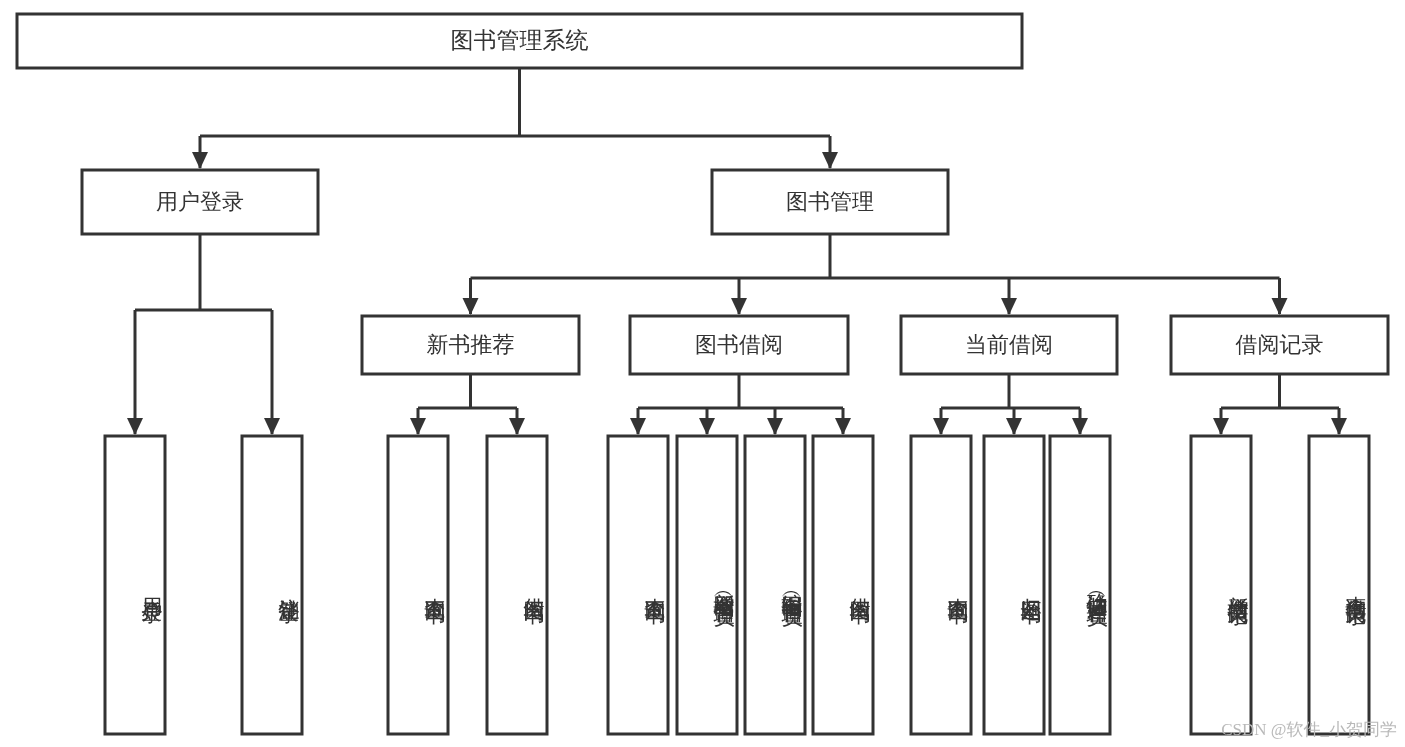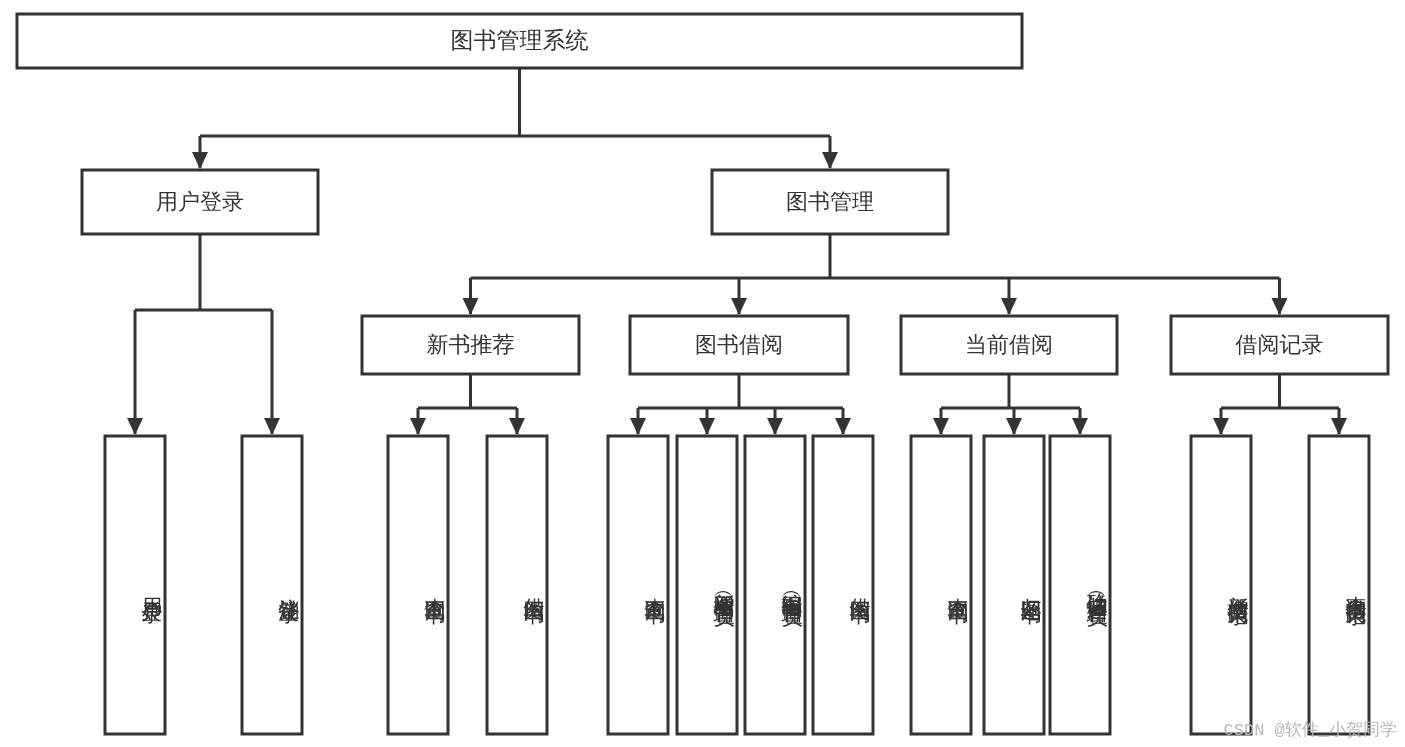--- a/index.html
+++ b/index.html
@@ -67,21 +67,21 @@
     display: flex;
     align-items: flex-start;
     justify-content: center;
     white-space: nowrap;
     pointer-events: none;
   }
   .watermark {
     position: absolute;
     right: 8px;
     bottom: 6px;
-    font-family: Liberation Mono, monospace;
+    font-family: Liberation Serif, serif;
     font-size: 17px;
     color: #b9b9b9;
     white-space: nowrap;
   }
 </style>
 </head>
 <body>
 
 <div id="diagram-root">
 

